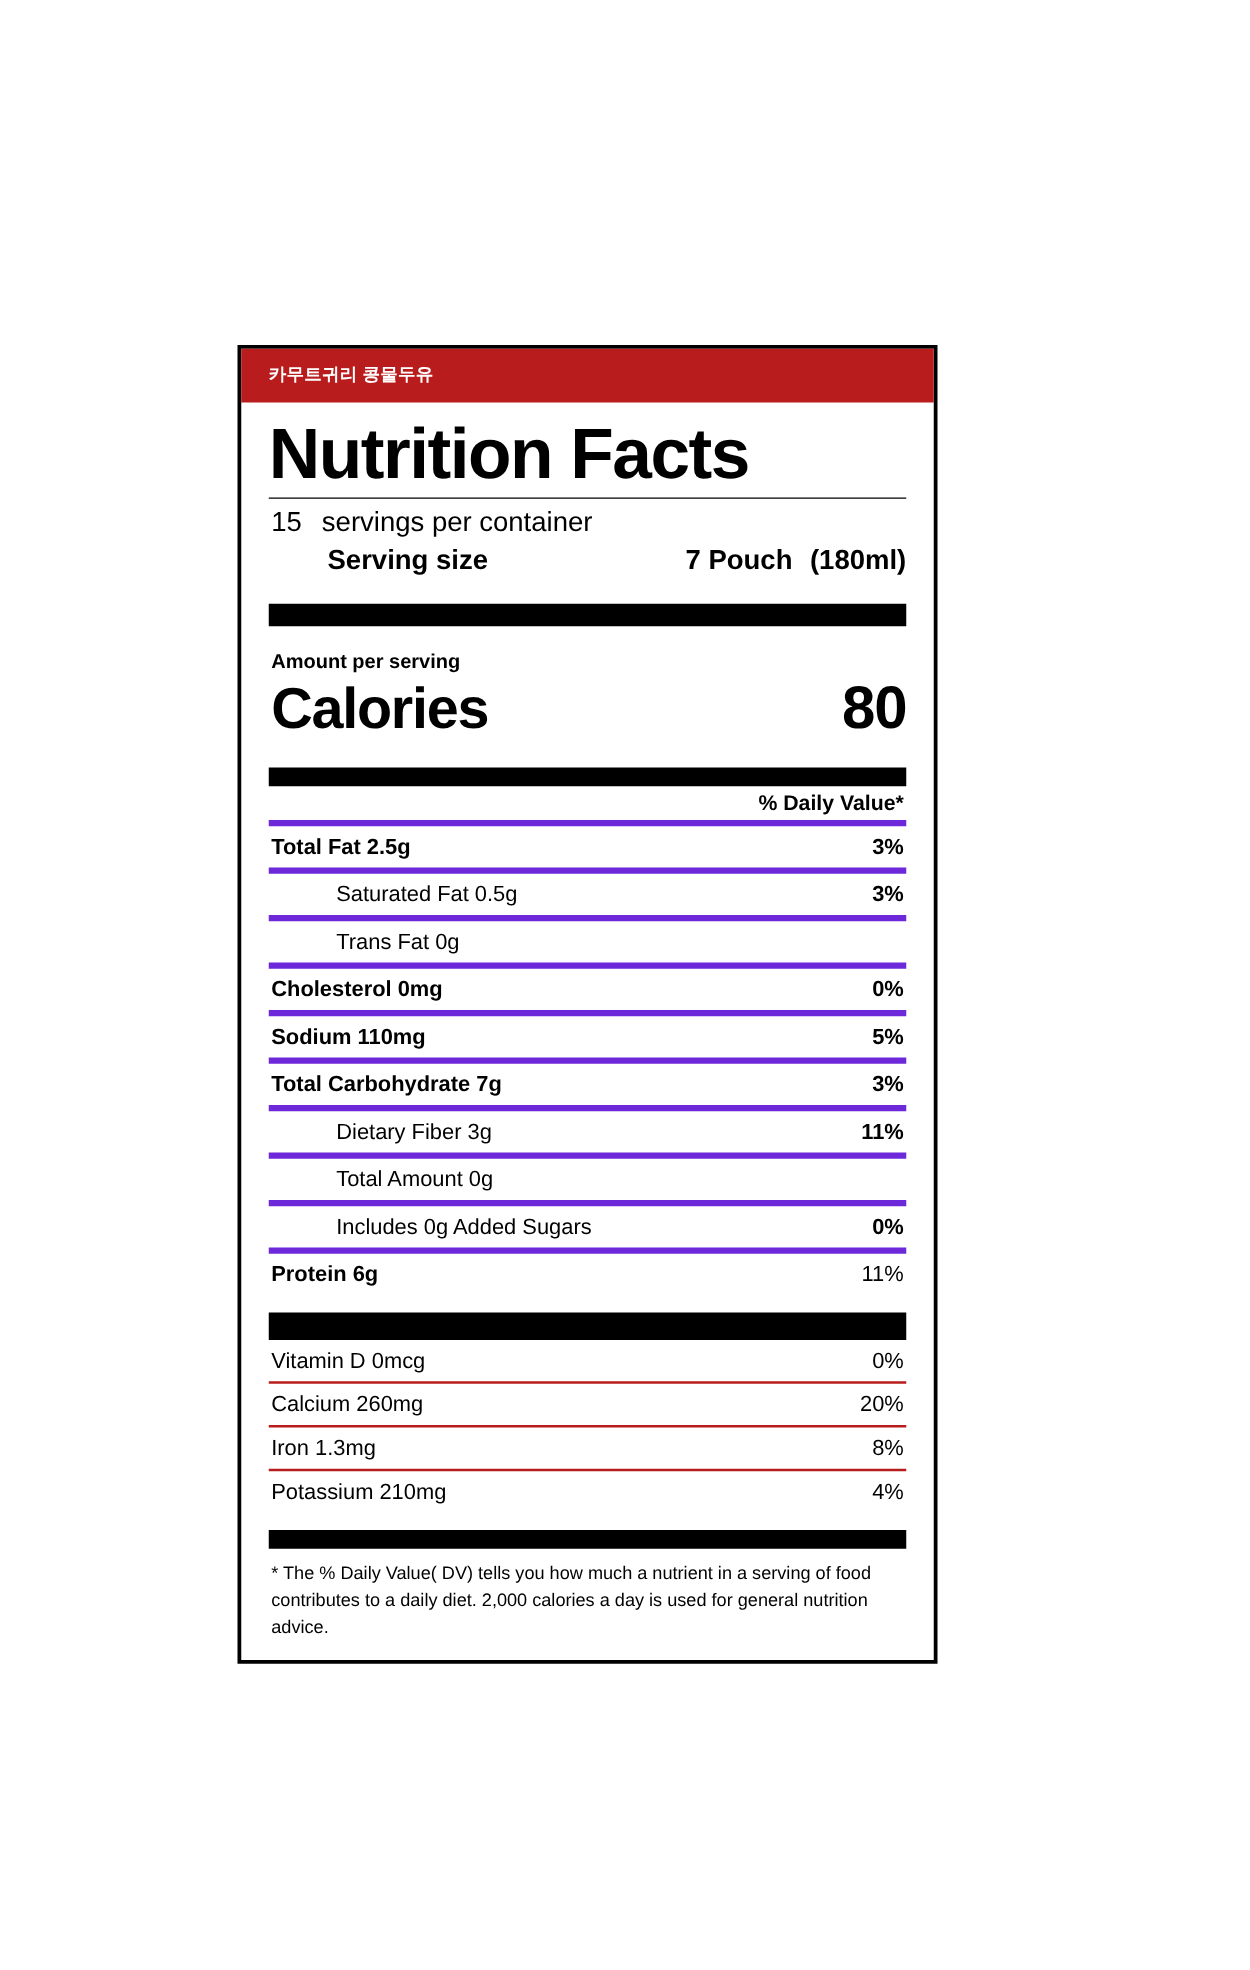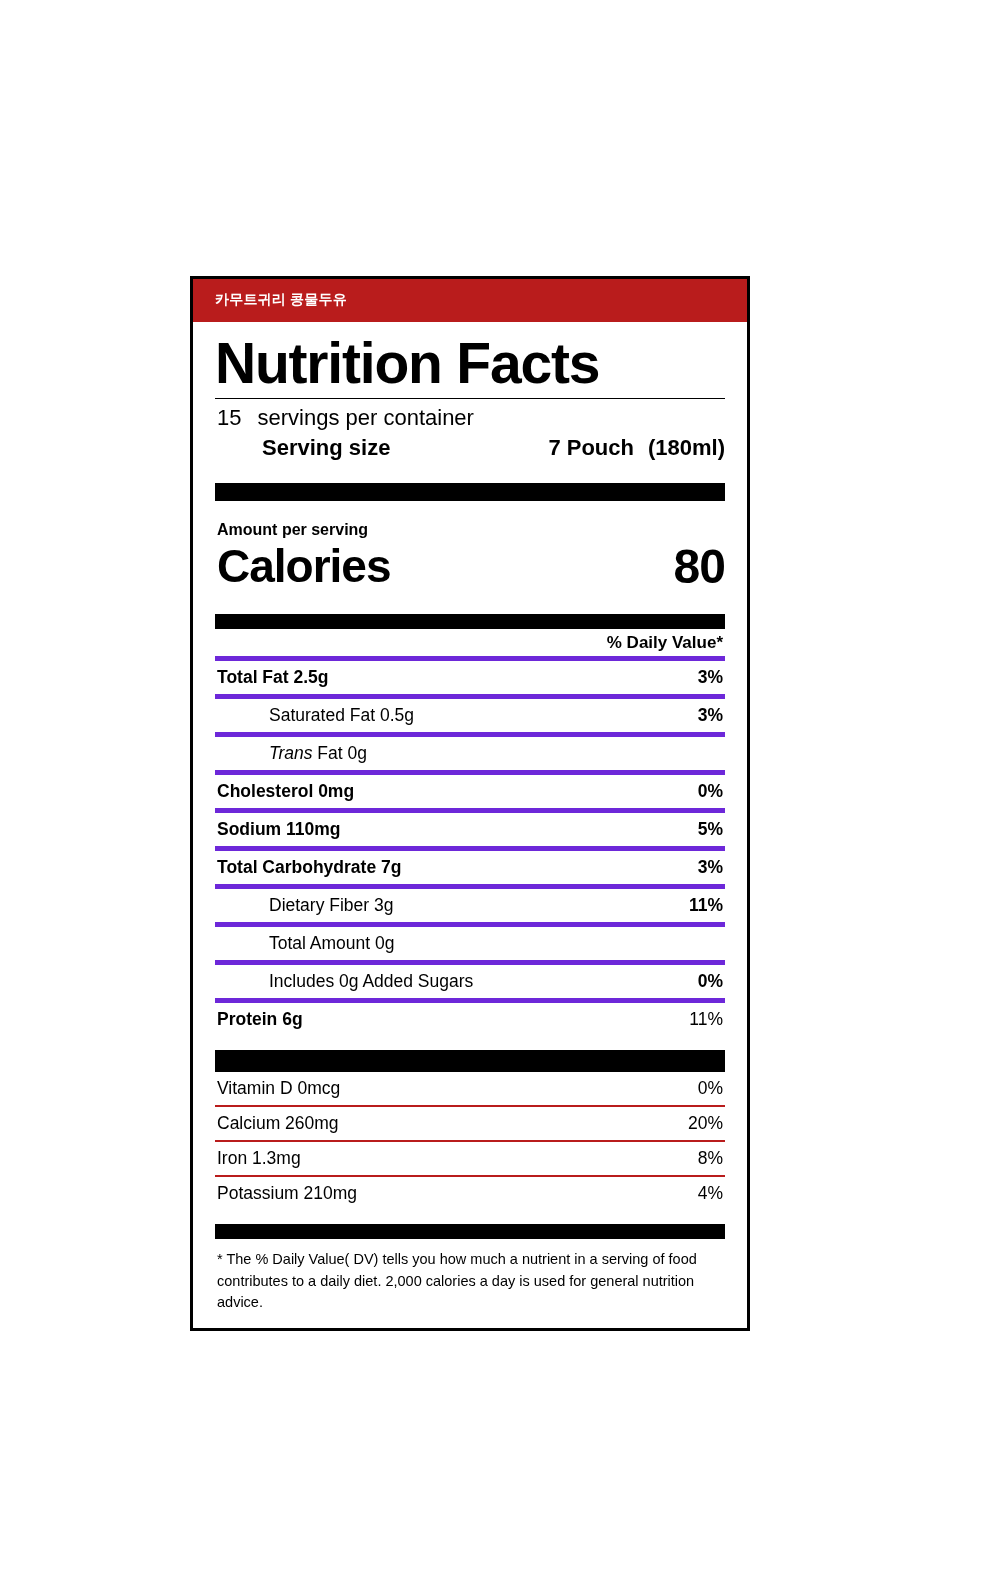--- a/index.html
+++ b/index.html
@@ -109,21 +109,21 @@
     align-items: baseline;
     font-size: 17.5px;
     padding: 6px 2px 6px 2px;
     border-top: 5px solid #6d28d9;
   }
   .row .nm { white-space: nowrap; }
   .row .dv { font-weight: bold; white-space: nowrap; }
   .row.bold .nm { font-weight: bold; }
   .row.indent .nm { padding-left: 52px; }
   .row.dv-normal .dv { font-weight: normal; }
-  .italic { font-style: italic; }
+  .italic { }
 
   .vit-row {
     display: flex;
     justify-content: space-between;
     align-items: baseline;
     font-size: 17.5px;
     padding: 6px 2px 6px 2px;
     border-top: 2px solid #b91c1c;
   }
   .vit-row.firstvit { border-top: none; }

